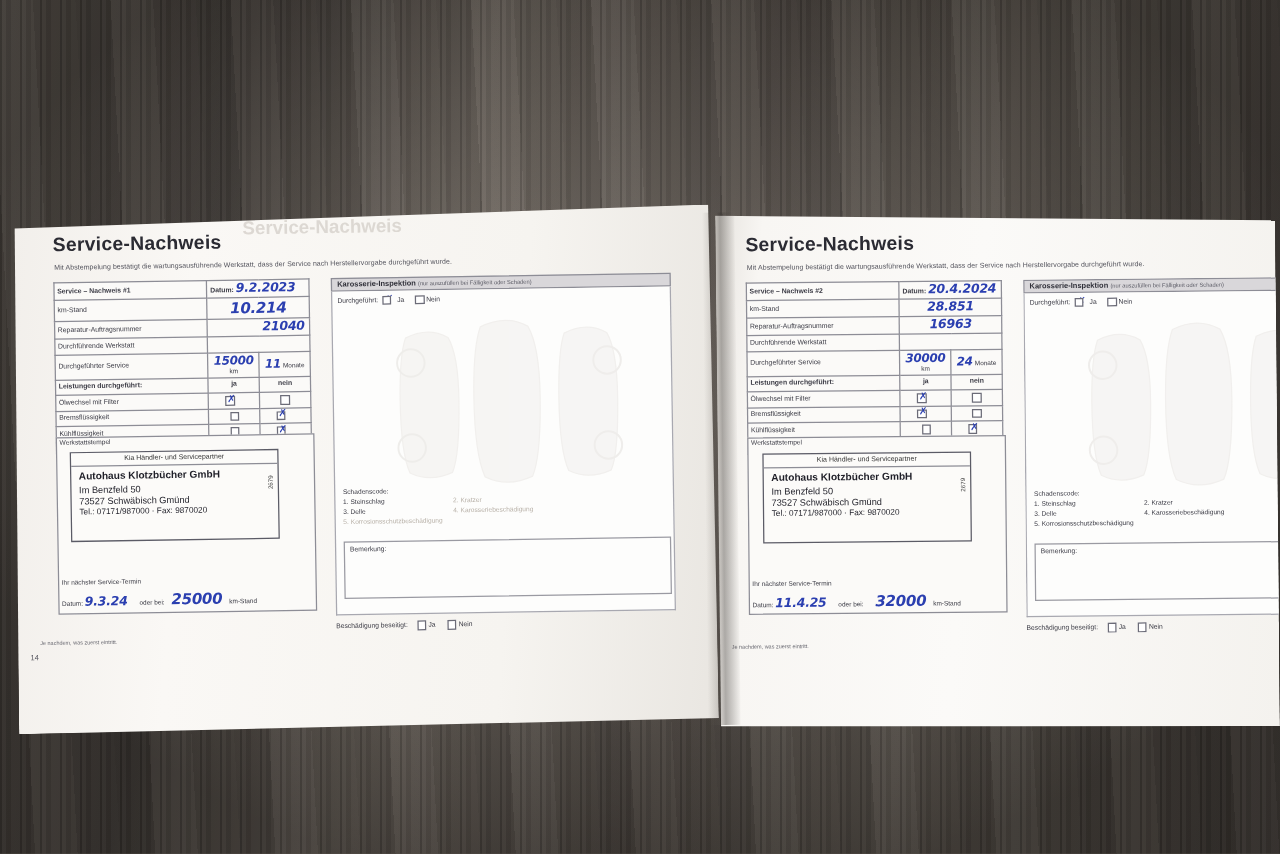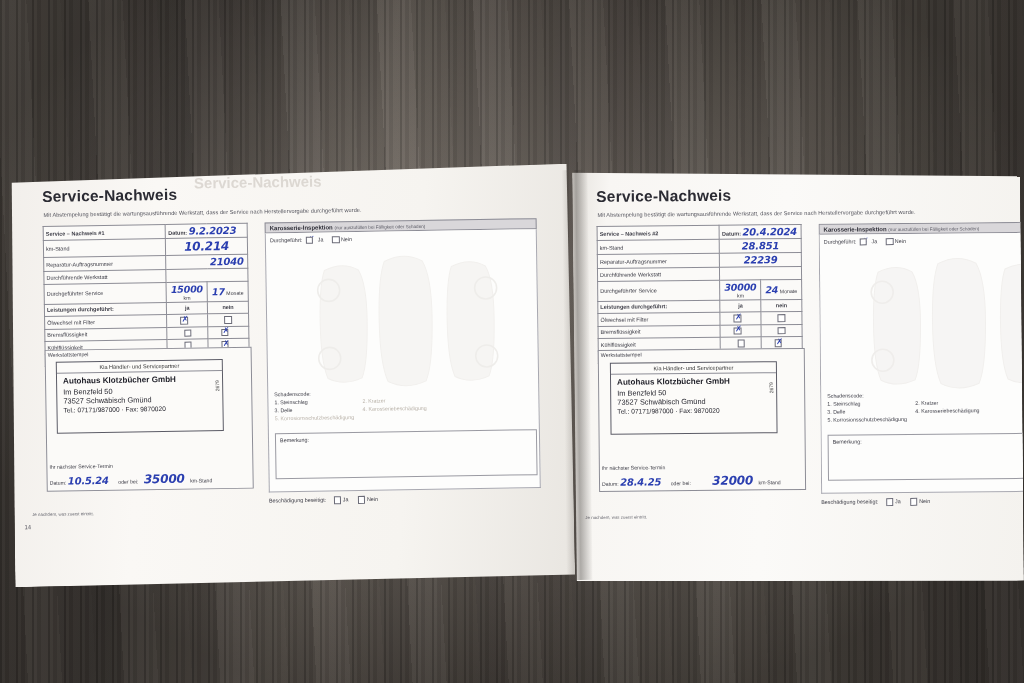--- a/index.html
+++ b/index.html
@@ -161,21 +161,21 @@
           <td>Durchführende Werkstatt</td>
           <td colspan="2"></td>
         </tr>
         <tr>
           <td>Durchgeführter Service</td>
           <td class="center">
             <span class="hand" style="font-size:9.5px;">15000</span>
             <span style="font-size:5.2px;">km</span>
           </td>
           <td class="center">
-            <span class="hand" style="font-size:9.5px;">17</span>
+            <span class="hand" style="font-size:9.5px;">11</span>
             <span style="font-size:5.2px;">Monate</span>
           </td>
         </tr>
         <tr>
           <td class="sub">Leistungen durchgeführt:</td>
           <td class="sub center">ja</td>
           <td class="sub center">nein</td>
         </tr>
         <tr>
           <td>Ölwechsel mit Filter</td>
@@ -210,23 +210,23 @@
           <div>Im Benzfeld 50</div>
           <div>73527 Schwäbisch Gmünd</div>
           <div style="font-size:6.6px;">Tel.: 07171/987000 · Fax: 9870020</div>
         </div>
         <div class="st-side">2679</div>
       </div>
 
       <div style="position:absolute;left:36px;top:292px;font-size:5.2px;color:#3b3b45;">Ihr nächster Service-Termin</div>
       <div style="position:absolute;left:36px;top:302px;font-size:5.2px;color:#3b3b45;">
         <span>Datum:</span>
-        <span class="hand" style="font-size:10px;">10.5.24</span>
+        <span class="hand" style="font-size:10px;">9.3.24</span>
         <span style="margin-left:8px;">oder bei:</span>
-        <span class="hand" style="font-size:12px;margin-left:4px;">35000</span>
+        <span class="hand" style="font-size:12px;margin-left:4px;">25000</span>
         <span style="margin-left:4px;">km-Stand</span>
       </div>
 
       <div class="footnote" style="position:absolute;left:18px;top:340px;">Je nachdem, was zuerst eintritt.</div>
       <div class="pageno" style="position:absolute;left:10px;top:352px;">14</div>
 
       <div style="position:absolute;left:255px;top:54px;width:272px;">
         <div class="karo-head">
           <span>Karosserie-Inspektion</span>
           <small>(nur auszufüllen bei Fälligkeit oder Schaden)</small>
@@ -307,21 +307,21 @@
         </tr>
         <tr>
           <td>km-Stand</td>
           <td colspan="2" class="center">
             <span class="hand" style="font-size:10px;">28.851</span>
           </td>
         </tr>
         <tr>
           <td>Reparatur-Auftragsnummer</td>
           <td colspan="2" class="center">
-            <span class="hand" style="font-size:10px;">22239</span>
+            <span class="hand" style="font-size:10px;">16963</span>
           </td>
         </tr>
         <tr>
           <td>Durchführende Werkstatt</td>
           <td colspan="2"></td>
         </tr>
         <tr>
           <td>Durchgeführter Service</td>
           <td class="center">
             <span class="hand" style="font-size:9.5px;">30000</span>
@@ -370,23 +370,23 @@
           <div>Im Benzfeld 50</div>
           <div>73527 Schwäbisch Gmünd</div>
           <div style="font-size:6.6px;">Tel.: 07171/987000 · Fax: 9870020</div>
         </div>
         <div class="st-side">2679</div>
       </div>
 
       <div style="position:absolute;left:27px;top:295px;font-size:5.2px;color:#3b3b45;">Ihr nächster Service-Termin</div>
       <div style="position:absolute;left:27px;top:305px;font-size:5.2px;color:#3b3b45;">
         <span>Datum:</span>
-        <span class="hand" style="font-size:10px;">28.4.25</span>
+        <span class="hand" style="font-size:10px;">11.4.25</span>
         <span style="margin-left:8px;">oder bei:</span>
-        <span class="hand" style="font-size:12px;margin-left:20px;">32000</span>
+        <span class="hand" style="font-size:12px;margin-left:8px;">32000</span>
         <span style="margin-left:4px;">km-Stand</span>
       </div>
 
       <div class="footnote" style="position:absolute;left:10px;top:345px;">Je nachdem, was zuerst eintritt.</div>
 
       <div style="position:absolute;left:246px;top:56px;width:272px;overflow:hidden;">
         <div class="karo-head">
           <span>Karosserie-Inspektion</span>
           <small>(nur auszufüllen bei Fälligkeit oder Schaden)</small>
         </div>

